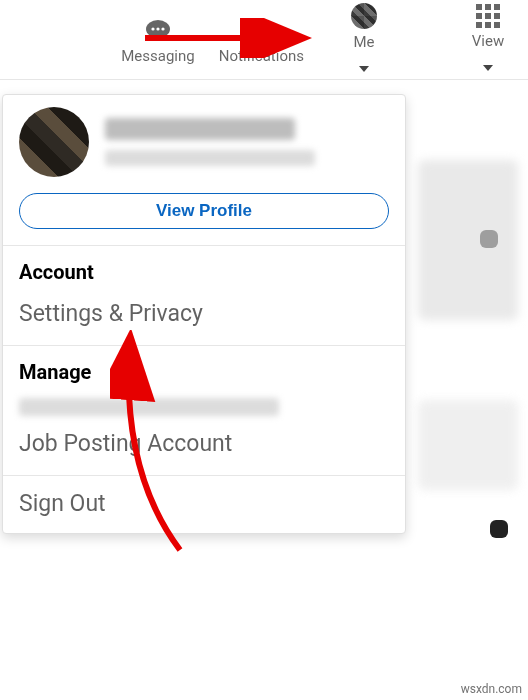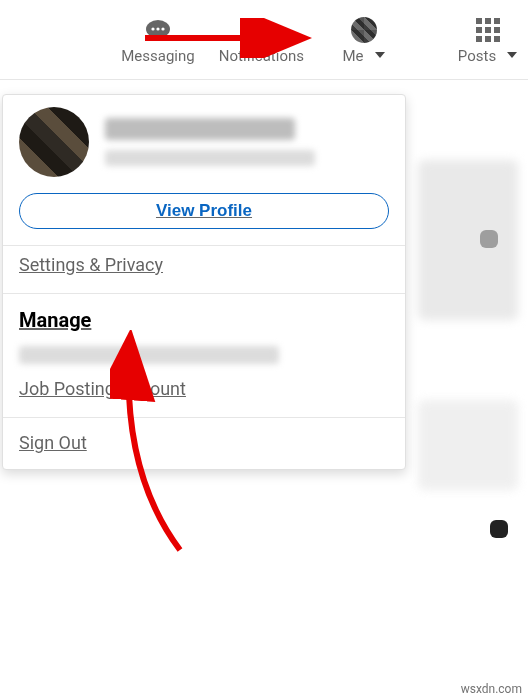--- a/index.html
+++ b/index.html
@@ -37,21 +37,21 @@
     height: 26px;
     display:flex;
     align-items:center;
     justify-content:center;
     margin-bottom:4px;
   }
   .nav-messaging { margin-right: 16px; }
   .nav-notifications { margin-right: 16px; }
   .nav-me { margin-right: 44px; }
   .nav-me .label-row, .nav-work .label-row {
-    display:flex; align-items:center; gap:10px;
+    display:flex; align-items:center; gap:10px;flex-direction:column;
   }
   .avatar-sm {
     width: 26px; height: 26px; border-radius: 50%;
     background:
       linear-gradient(45deg,#3b3b3b 25%, #6d6d6d 25% 50%, #2e2e2e 50% 75%, #555 75%);
     background-size: 13px 13px;
   }
   .grid-icon {
     display:grid;
     grid-template-columns: repeat(3, 6px);
@@ -63,21 +63,20 @@
     position: absolute;
     top: 94px;
     left: 2px;
     width: 404px;
     background: #fff;
     border: 1px solid #e0e0e0;
     border-radius: 4px;
     box-shadow: 0 4px 12px rgba(0,0,0,0.15);
     z-index: 3;
     padding-bottom: 8px;
-    text-decoration: underline;
   }
   .profile-row {
     display:flex; align-items:center; gap:16px;
     padding: 12px 16px 8px 16px;
   }
   .avatar-lg {
     width: 70px; height: 70px; border-radius:50%;
     background:
       repeating-linear-gradient(45deg,#2f2a24 0 14px,#5a4d3c 14px 28px,#1e1a15 28px 42px);
     flex-shrink:0;
@@ -104,21 +103,21 @@
     cursor:pointer;
   }
   .sep { border:none; border-top:1px solid #e6e6e6; margin:0; }
   .section-title {
     font-size: 20px;
     font-weight: 700;
     color: #000;
     padding: 14px 16px 8px 16px;
   }
   .menu-item {
-    font-size: 18px;
+    font-size: 23px;
     color: rgba(0,0,0,0.62);
     padding: 8px 16px;
     cursor:pointer;
   }
   .menu-item.blurred {
     padding-top:6px; padding-bottom:6px;
   }
   .menu-blur {
     width: 260px; height: 18px; background:#dcdcdc; border-radius:4px; filter: blur(3px);
   }
@@ -184,21 +183,21 @@
           <span></span>
           <span></span>
           <span></span>
           <span></span>
           <span></span>
           <span></span>
           <span></span>
         </span>
     </span>
     <span class="label-row">
-      <span>Posts</span>
+      <span>View</span>
       <span>
         <svg width="12" height="12" viewBox="0 0 12 12">
             <path d="M1 3 L6 9 L11 3 Z" fill="#444"></path>
           </svg>
       </span>
     </span>
   </div>
 </div>
 
 <div class="bg-blur-block bg1"></div>
@@ -209,20 +208,21 @@
 <div class="dropdown">
   <div class="profile-row">
     <div class="avatar-lg"></div>
     <div>
       <div class="blur-line name-blur"></div>
       <div class="blur-line sub-blur"></div>
     </div>
   </div>
   <button class="view-profile-btn">View Profile</button>
   <hr class="sep">
+  <div class="section-title">Account</div>
   <div class="menu-item">Settings &amp; Privacy</div>
   <hr class="sep" style="margin-top:10px;">
   <div class="section-title">Manage</div>
   <div class="menu-item blurred">
       <div class="menu-blur"></div>
     </div>
   <div class="menu-item">Job Posting Account</div>
   <hr class="sep" style="margin-top:10px;">
   <div class="menu-item" style="padding-top:14px;">Sign Out</div>
 </div>

